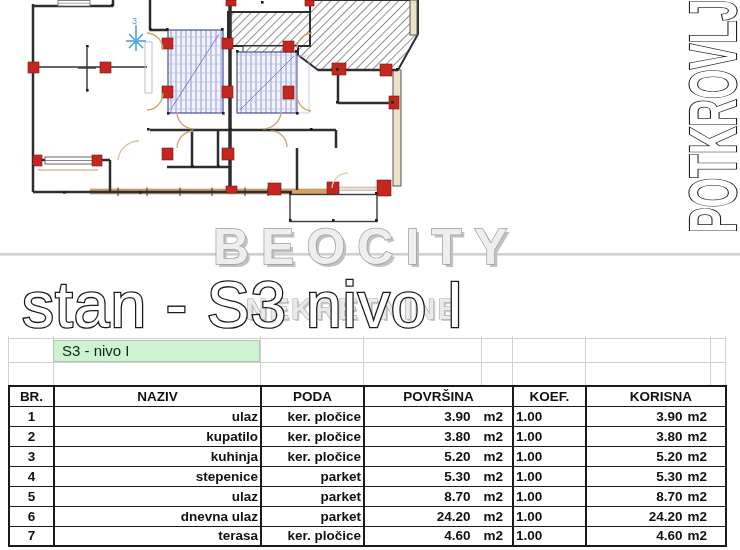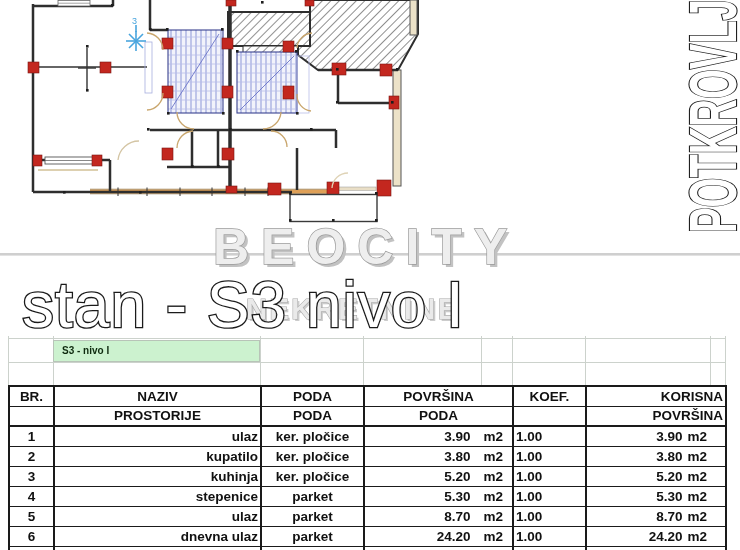--- a/index.html
+++ b/index.html
@@ -14,33 +14,33 @@
           font-family:"Liberation Sans",sans-serif;}
   .plan-svg{position:absolute;left:0;top:0;width:740px;height:550px}
 
   
   .pregrid{position:absolute;left:0;top:0;width:740px;height:550px;pointer-events:none}
   .hline{position:absolute;height:1px;background:var(--grid-faint)}
   .vline{position:absolute;width:1px;background:var(--grid-faint)}
 
   .green-cell{position:absolute;left:53px;top:340px;width:207px;height:22px;
     background:var(--section-green);border:1px solid #b8c4b8;
-    font-size:10px;font-weight:bold;color:#0e2a0e;line-height:20px;padding-left:8px}
+    font-size:15px;font-weight:normal;color:#0e2a0e;line-height:20px;padding-left:8px}
 
   table.area-table{position:absolute;left:8px;top:385px;width:717px;border-collapse:collapse;
     table-layout:fixed;background:#fff;font-size:13.5px;color:#111;
     border:2px solid var(--table-border)}
   .area-table th,.area-table td{border:solid var(--table-border);border-width:1px 2px;
     height:20px;padding:0 2px;font-weight:bold;overflow:hidden;white-space:nowrap}
   .area-table tr.hdr2 th{border-bottom-width:2px}
   .area-table th{text-align:center;vertical-align:middle}
-  .area-table th.kor-h{text-align:right;padding-left:12px}
+  .area-table th.kor-h{text-align:center;padding-left:12px}
   .c-br{text-align:center}
   .c-naziv{text-align:right;padding-left:6px !important}
-  .c-vrsta{text-align:center}
+  .c-vrsta{text-align:right}
   .flexnum{display:flex;justify-content:flex-end;align-items:center}
   .c-pov .flexnum{padding-right:7px}
   .c-pov .unit{margin-left:13px}
   .c-kor .flexnum{padding-right:16px}
   .c-kor .unit{margin-left:5px}
 </style>
 </head>
 <body>
 
 <div class="canvas">
@@ -240,28 +240,20 @@
     </colgroup>
     <thead>
       <tr class="hdr1">
         <th>BR.</th>
         <th>NAZIV</th>
         <th>PODA</th>
         <th>POVRŠINA</th>
         <th>KOEF.</th>
         <th class="kor-h">KORISNA</th>
       </tr>
-      <tr class="hdr2">
-        <th></th>
-        <th>PROSTORIJE</th>
-        <th>PODA</th>
-        <th>PODA</th>
-        <th></th>
-        <th class="kor-h">POVRŠINA</th>
-      </tr>
     </thead>
     <tbody>
         <tr>
           <td class="c-br">1</td>
           <td class="c-naziv">ulaz</td>
           <td class="c-vrsta">ker. pločice</td>
           <td class="c-pov">
             <div class="flexnum">
               <span>3.90</span>
               <span class="unit">m2</span>

